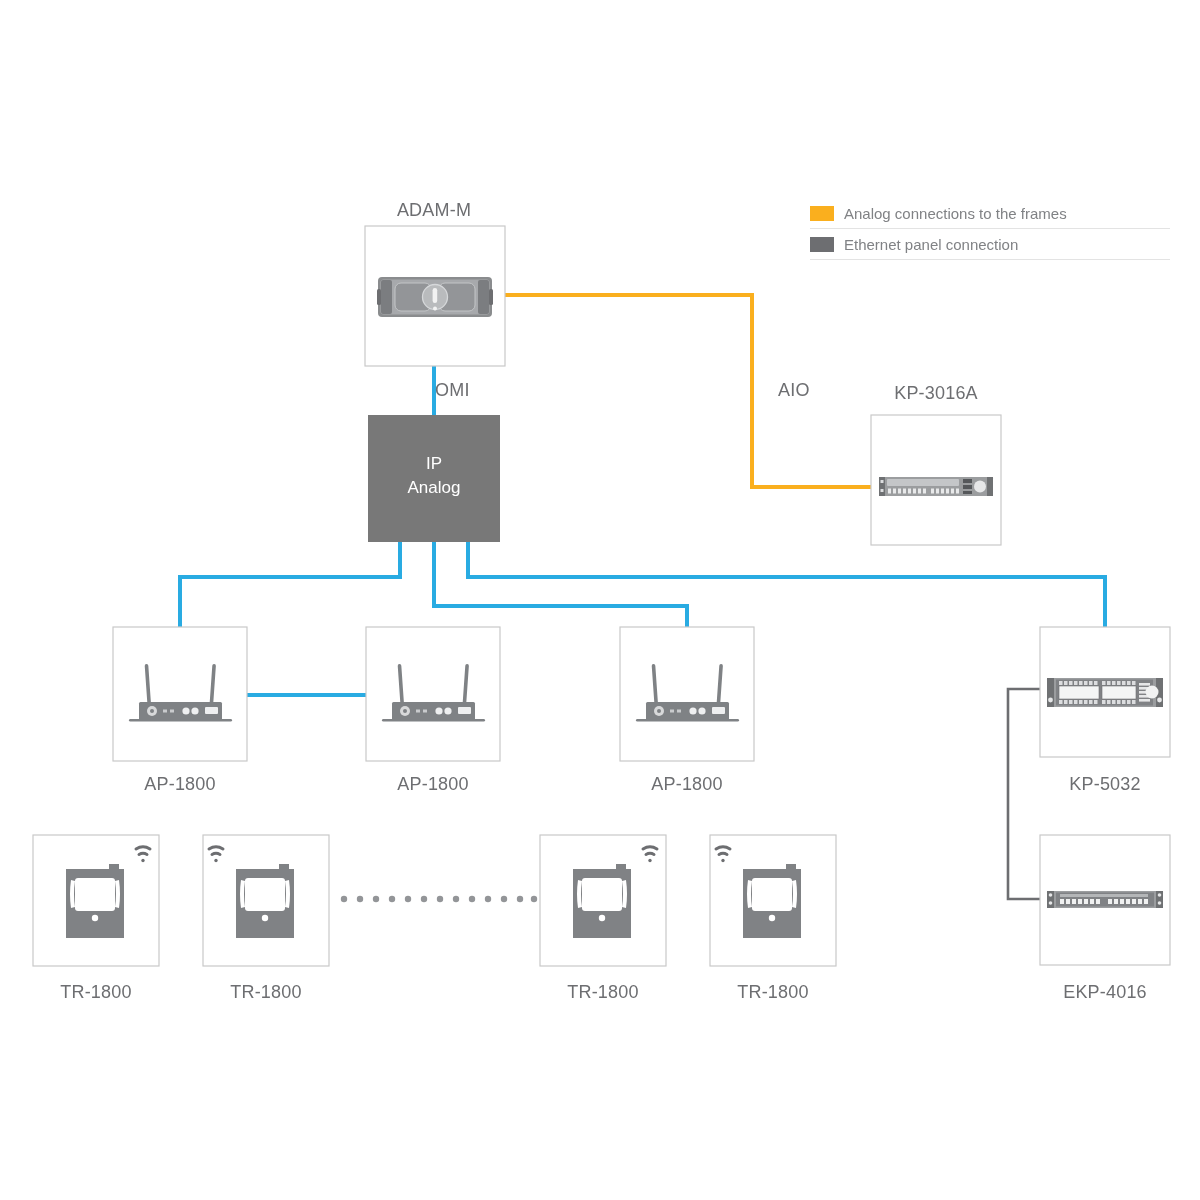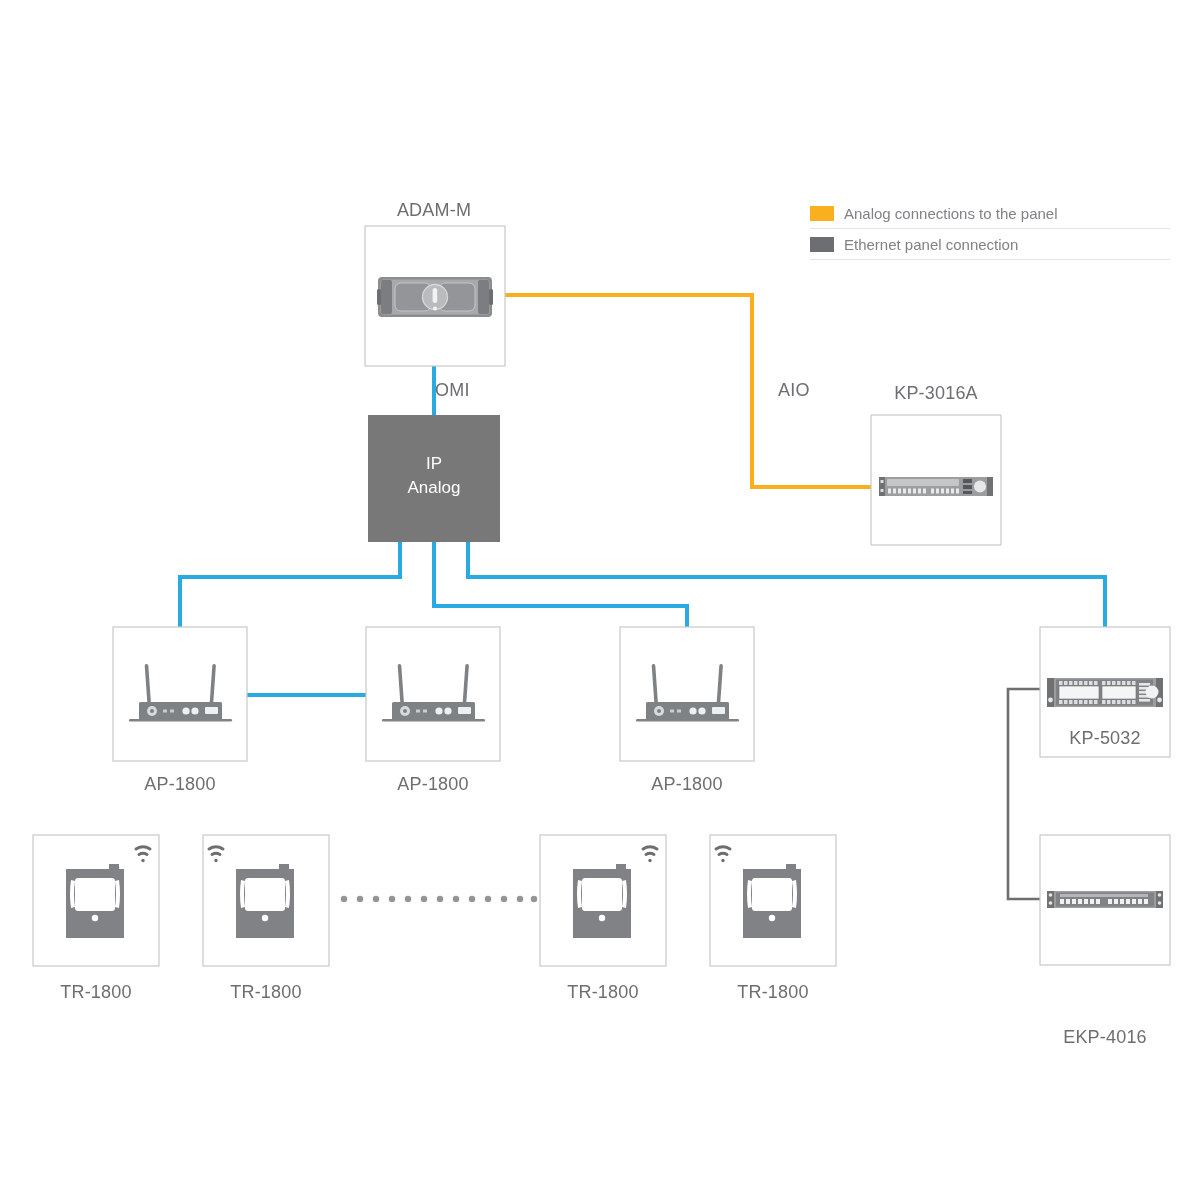--- a/index.html
+++ b/index.html
@@ -311,34 +311,34 @@
               align-items:center;justify-content:center;color:#fff;font-size:17px;line-height:24px;">
     <span>IP</span>
     <span>Analog</span>
   </div>
 
   <div class="lbl c" style="left:434px;top:200px;">ADAM-M</div>
   <div class="lbl c" style="left:936px;top:383px;">KP-3016A</div>
   <div class="lbl c" style="left:180px;top:774px;">AP-1800</div>
   <div class="lbl c" style="left:433px;top:774px;">AP-1800</div>
   <div class="lbl c" style="left:687px;top:774px;">AP-1800</div>
-  <div class="lbl c" style="left:1105px;top:728px;">KP-5032</div>
-  <div class="lbl c" style="left:1105px;top:982px;margin-top:45px;">EKP-4016</div>
+  <div class="lbl c" style="left:1105px;top:774px;">KP-5032</div>
+  <div class="lbl c" style="left:1105px;top:982px;">EKP-4016</div>
   <div class="lbl c" style="left:96px;top:982px;">TR-1800</div>
   <div class="lbl c" style="left:266px;top:982px;">TR-1800</div>
   <div class="lbl c" style="left:603px;top:982px;">TR-1800</div>
   <div class="lbl c" style="left:773px;top:982px;">TR-1800</div>
 
   <div class="lbl" style="left:435px;top:380px;">OMI</div>
   <div class="lbl" style="left:778px;top:380px;">AIO</div>
 
   <div class="legend">
     <div class="legrow">
       <span class="legsw" style="background:#FAAF1E"></span>
-      <span class="legtx">Analog connections to the panel</span>
+      <span class="legtx">Analog connections to the frames</span>
     </div>
     <div class="legrow">
       <span class="legsw" style="background:#6D6E71"></span>
       <span class="legtx">Ethernet panel connection</span>
     </div>
   </div>
 
 </div>
 
 </body></html>

